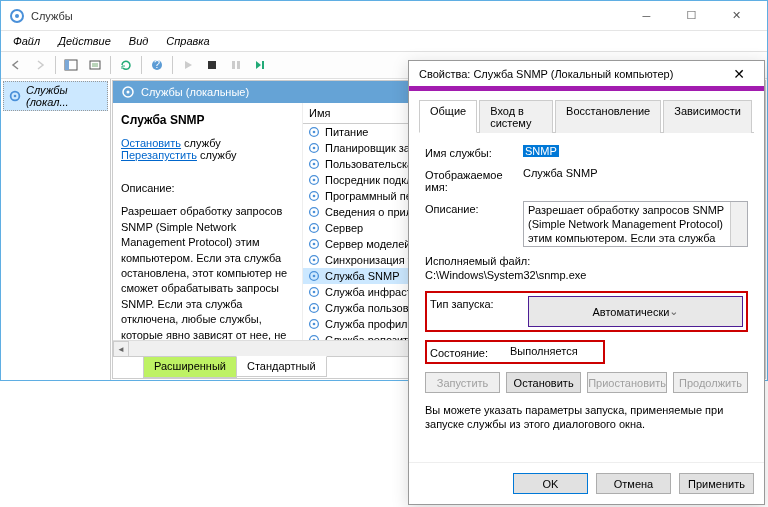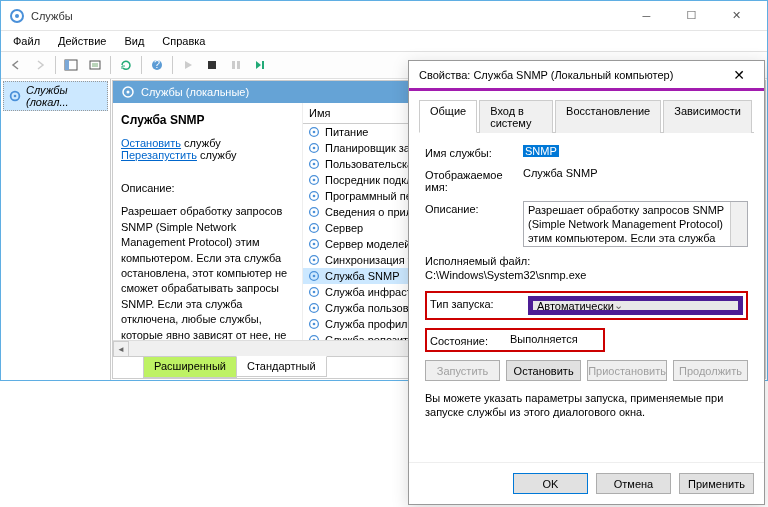--- a/index.html
+++ b/index.html
@@ -6,21 +6,21 @@
 body { background: #fff; width: 768px; height: 507px; overflow: hidden; position: relative; }
 
 .window { width: 768px; height: 381px; border: 1px solid #5faee3; display: flex; flex-direction: column; }
 .titlebar { height: 30px; display: flex; align-items: center; padding: 0 8px; background: #fff; border-bottom: 1px solid #e5e5e5; }
 .titlebar .icon { width: 16px; height: 16px; margin-right: 6px; }
 .titlebar .title { flex: 1; color: #333; }
 .win-controls { display: flex; }
 .win-btn { width: 45px; height: 29px; display: flex; align-items: center; justify-content: center; color: #555; }
 
 .menubar { height: 20px; display: flex; align-items: center; padding: 0 4px; gap: 2px; }
-.menu-item { padding: 2px 8px; }
+.menu-item { padding: 2px 8px; font-style: italic; }
 
 .toolbar { height: 28px; display: flex; align-items: center; padding: 0 4px; gap: 2px; border-top: 1px solid #e0e0e0; border-bottom: 1px solid #e0e0e0; background: #fdfdfd; }
 .tool-btn { width: 22px; height: 22px; border: 1px solid transparent; display: flex; align-items: center; justify-content: center; }
 .tool-sep { width: 1px; height: 18px; background: #ccc; margin: 0 2px; }
 
 .body { flex: 1; display: flex; overflow: hidden; }
 .left-pane { width: 110px; border-right: 1px solid #ccc; background: #fff; padding: 2px; }
 .tree-item { display: flex; align-items: center; gap: 4px; padding: 2px 4px; background: #cce8ff; border: 1px dotted #999; font-style: italic; }
 
 .right-pane { flex: 1; display: flex; flex-direction: column; border: 1px solid #ccc; margin: 1px; }
@@ -41,36 +41,36 @@
 .tabs-bottom { height: 22px; display: flex; border-top: 1px solid #ccc; background: #fff; padding-left: 30px; }
 .btab { padding: 3px 10px; border: 1px solid #ccc; border-top: none; margin-right: -1px; background: #bef264; }
 .btab.active { background: #fff; position: relative; top: -1px; border-top: 1px solid #fff; }
 
 .scrollbar-h { height: 16px; background: #f0f0f0; border-top: 1px solid #ddd; display: flex; }
 .sb-btn { width: 16px; height: 16px; background: #f0f0f0; border: 1px solid #ccc; display:flex; align-items:center; justify-content:center; font-size:8px; color:#666; }
 .sb-track { flex: 1; }
 
 
 .dialog { position: absolute; top: 60px; left: 408px; width: 357px; height: 445px; background: #fff; border: 1px solid #999; box-shadow: 0 4px 16px rgba(0,0,0,0.15); display: flex; flex-direction: column; }
-.dlg-title { height: 30px; display: flex; align-items: center; padding: 0 10px; border-bottom: 3px solid #a21caf; }
+.dlg-title { height: 30px; display: flex; align-items: center; padding: 0 10px; border-bottom: 5px solid #a21caf; }
 .dlg-title span { flex: 1; }
 .dlg-close { width: 30px; height: 20px; display: flex; align-items: center; justify-content: center; font-size: 14px; }
 .dlg-body { flex: 1; padding: 8px 10px 10px 10px; display: flex; flex-direction: column; }
 .dlg-tabs { display: flex; border-bottom: 1px solid #ccc; }
 .dtab { padding: 4px 10px; border: 1px solid #ccc; border-bottom: none; background: #f0f0f0; margin-right: 2px; position: relative; top: 1px; }
 .dtab.active { background: #fff; border-bottom: 1px solid #fff; }
 .dlg-content { padding: 12px 6px 6px 6px; flex: 1; }
 .row { display: flex; margin-bottom: 8px; align-items: flex-start; }
 .row .lbl { width: 98px; flex-shrink: 0; padding-top: 2px; }
 .row .val { flex: 1; }
 .hl { background: #0078d7; color: #fff; padding: 0 2px; }
 .desc-box { border: 1px solid #abadb3; height: 46px; padding: 2px 4px; font-size: 11px; line-height: 1.25; overflow: hidden; position: relative; }
 .desc-box::after { content: ""; position: absolute; right: 0; top: 0; bottom: 0; width: 16px; background: #f0f0f0; border-left: 1px solid #ccc; }
 .red-box { border: 2px solid #c00; padding: 3px; margin: 2px 0 8px 0; }
-.combo { width: 100%; height: 19px; border: 5px solid #4c1d95; background: #e8e8e8; padding: 0 4px; display: flex; align-items: center; justify-content: flex-start; }
+.combo { width: 100%; height: 31px; border: 1px solid #4c1d95; background: #e8e8e8; padding: 0 4px; display: flex; align-items: center; justify-content: center; }
 .combo::after { content: "⌄"; color: #666; }
 .btn-row { display: flex; gap: 6px; margin: 6px 0 10px 0; }
 .btn { flex: 1; height: 21px; border: 1px solid #adadad; background: #e1e1e1; display: flex; align-items: center; justify-content: center; }
 .btn.disabled { color: #a0a0a0; background: #efefef; }
 .input { border: 1px solid #abadb3; height: 21px; padding: 0 4px; background: #fff; flex: 1; }
 .dlg-footer { display: flex; justify-content: flex-end; gap: 8px; padding: 10px; border-top: 1px solid #eee; }
 .dlg-footer .btn { flex: 0 0 75px; background: #e1e1e1; }
 .dlg-footer .btn.primary { border-color: #0078d7; }
 
 svg { display: block; }

